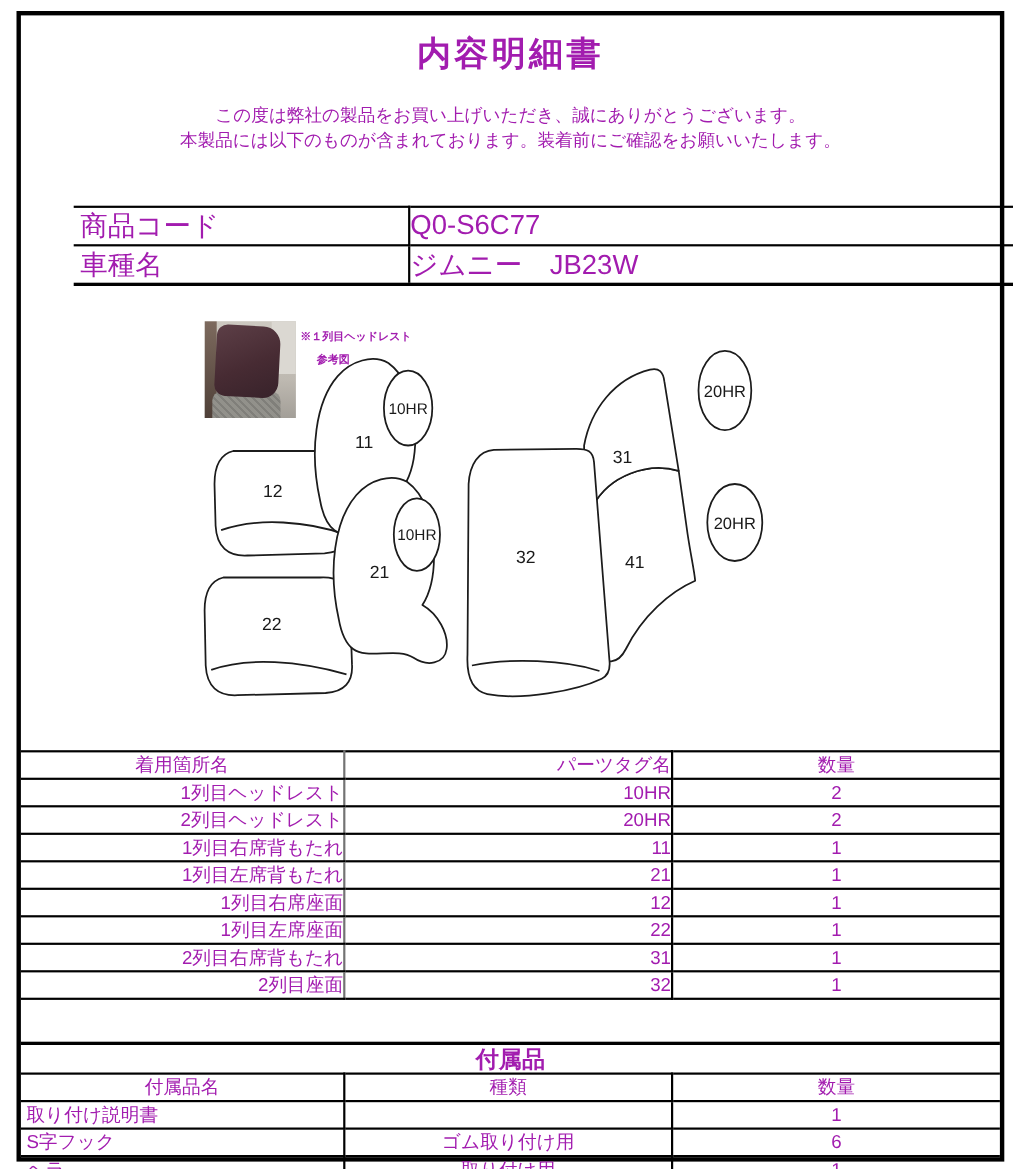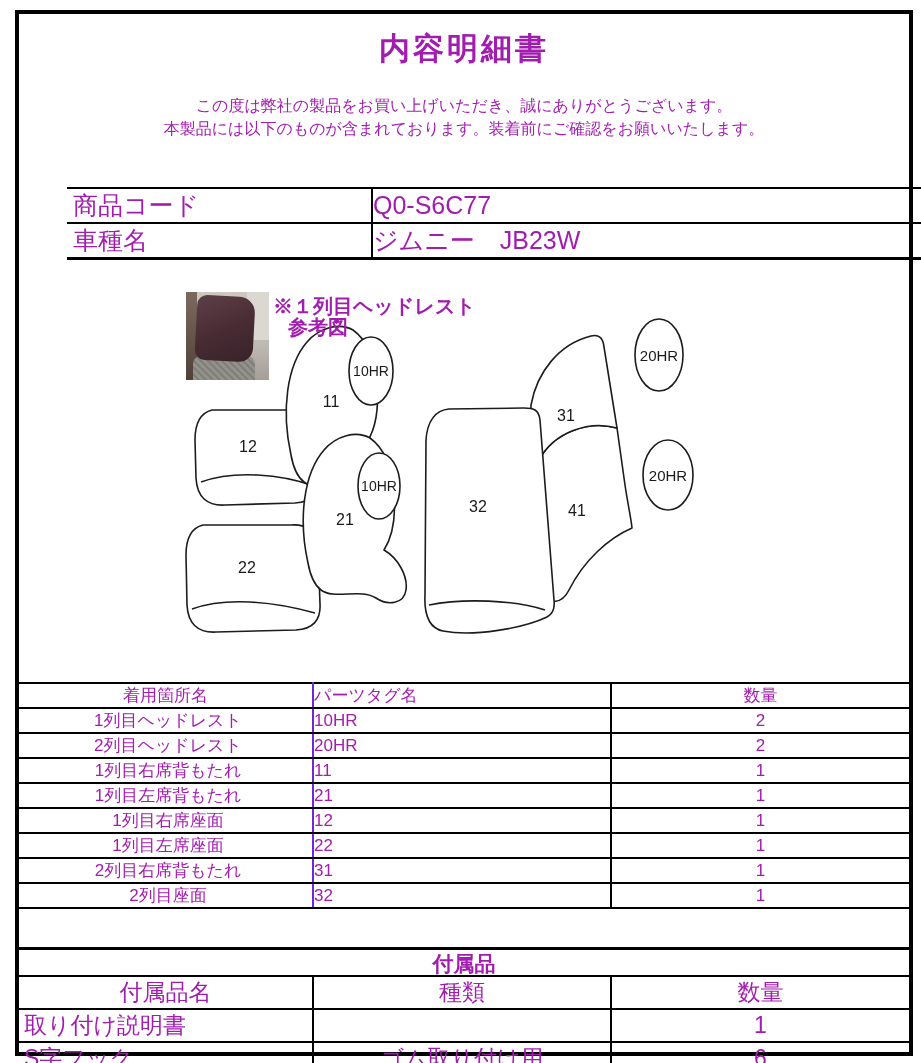--- a/index.html
+++ b/index.html
@@ -29,43 +29,43 @@
          background:linear-gradient(180deg,#cdc9c1 0%,#beb9b1 60%,#a39f98 100%);}
   .photo .pillar{position:absolute;left:0;top:0;width:13%;height:100%;
          background:linear-gradient(180deg,#7d6a5e,#4f4038);}
   .photo .window{position:absolute;right:0;top:0;width:27%;height:55%;background:#dbd8d2;}
   .photo .seatfabric{position:absolute;left:9%;bottom:0;width:74%;height:27%;
          background:repeating-linear-gradient(45deg,#92918b 0 3px,#807f7a 3px 5px);
          border-radius:8px 8px 0 0;}
   .photo .headrest{position:absolute;left:12%;top:4%;width:70%;height:74%;
          background:linear-gradient(155deg,#5d3f47 0%,#472b33 55%,#37222a 100%);
          border-radius:10px 16px 14px 10px;transform:rotate(3deg);}
-  .photo-note{position:absolute;left:254px;top:36px;font-size:20px;font-weight:bold;
+  .photo-note{position:absolute;left:254px;top:36px;font-size:10px;font-weight:bold;
          line-height:21px;white-space:nowrap;}
   .photo-note .l2{padding-left:15px;}
 
   
   .parts-table{border-top:2px solid #000;border-bottom:2px solid #000;}
   .parts-table td,.parts-table th{border:2px solid #000;border-left:none;border-right:none;
          height:22px;font-size:17px;font-weight:normal;padding:0;overflow:hidden;white-space:nowrap;}
-  .parts-table .c1{width:293px;border-right:2px solid #6d28d9;}
-  .parts-table .c2{width:296px;border-right:2px solid #000;text-align:left;}
+  .parts-table .c1{width:293px;border-right:2px solid #737373;}
+  .parts-table .c2{width:296px;border-right:2px solid #000;text-align:right;}
   .parts-table .c3{text-align:center;}
   .parts-table th.c1{text-align:center;}
-  .parts-table td.c1{text-align:center;padding-left:5px;}
+  .parts-table td.c1{text-align:right;padding-left:5px;}
   .parts-table th{height:20px;}
 
   .gap-row{height:38px;}
 
   
   .acc-title{height:28px;border-top:3px solid #000;box-sizing:border-box;
          text-align:center;font-size:21px;font-weight:600;line-height:27px;}
   .acc-table{border-top:2px solid #000;border-bottom:4px solid #000;}
   .acc-table td,.acc-table th{border:2px solid #000;border-left:none;border-right:none;
-         height:23px;font-size:23px;font-weight:normal;padding:0;overflow:hidden;white-space:nowrap;}
+         height:23px;font-size:17px;font-weight:normal;padding:0;overflow:hidden;white-space:nowrap;}
   .acc-table .c1{width:293px;border-right:2px solid #000;}
   .acc-table .c2{width:296px;border-right:2px solid #000;text-align:center;}
   .acc-table .c3{text-align:center;}
   .acc-table th.c1{text-align:center;}
   .acc-table td.c1{text-align:left;padding-left:5px;margin-left:36px;}
 
   .seat-svg path,.seat-svg ellipse{fill:#fff;stroke:#1c1c1c;stroke-width:1.6;stroke-linejoin:round;}
   .seat-svg path.seam{fill:none;}
   .seat-svg text{fill:#1a1a1a;font-family:"Liberation Sans",sans-serif;stroke:none;}
 </style>

